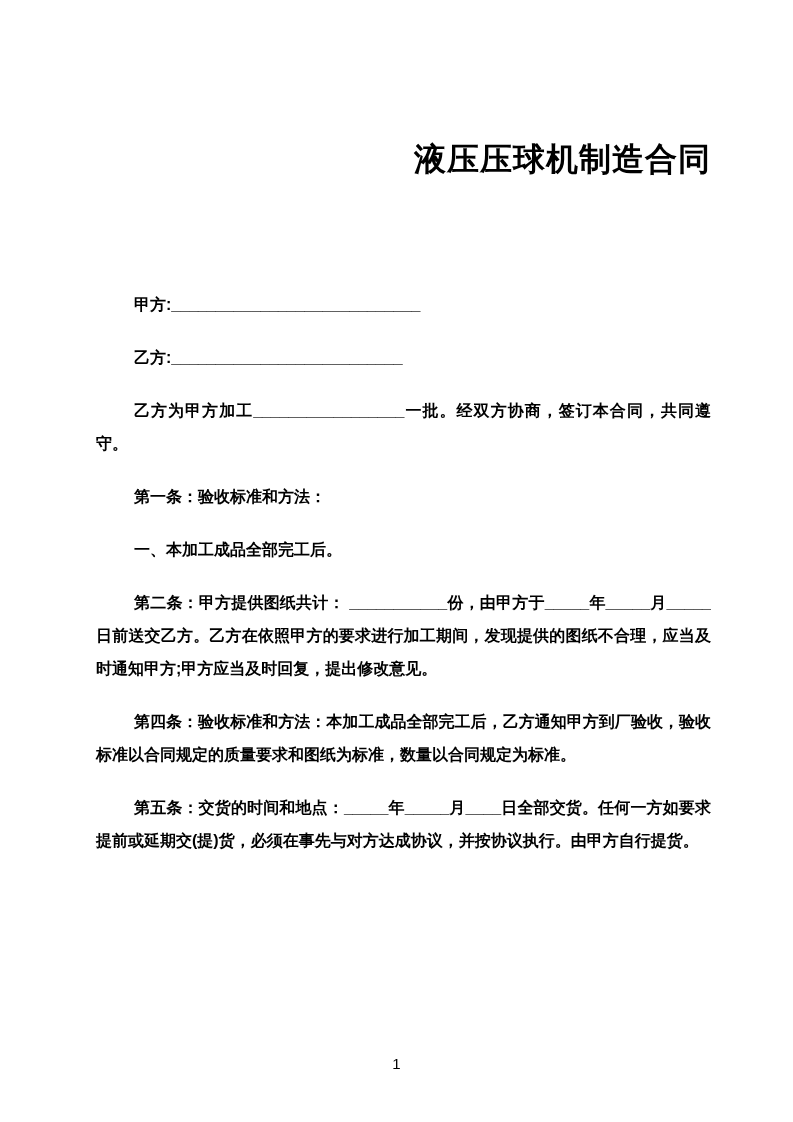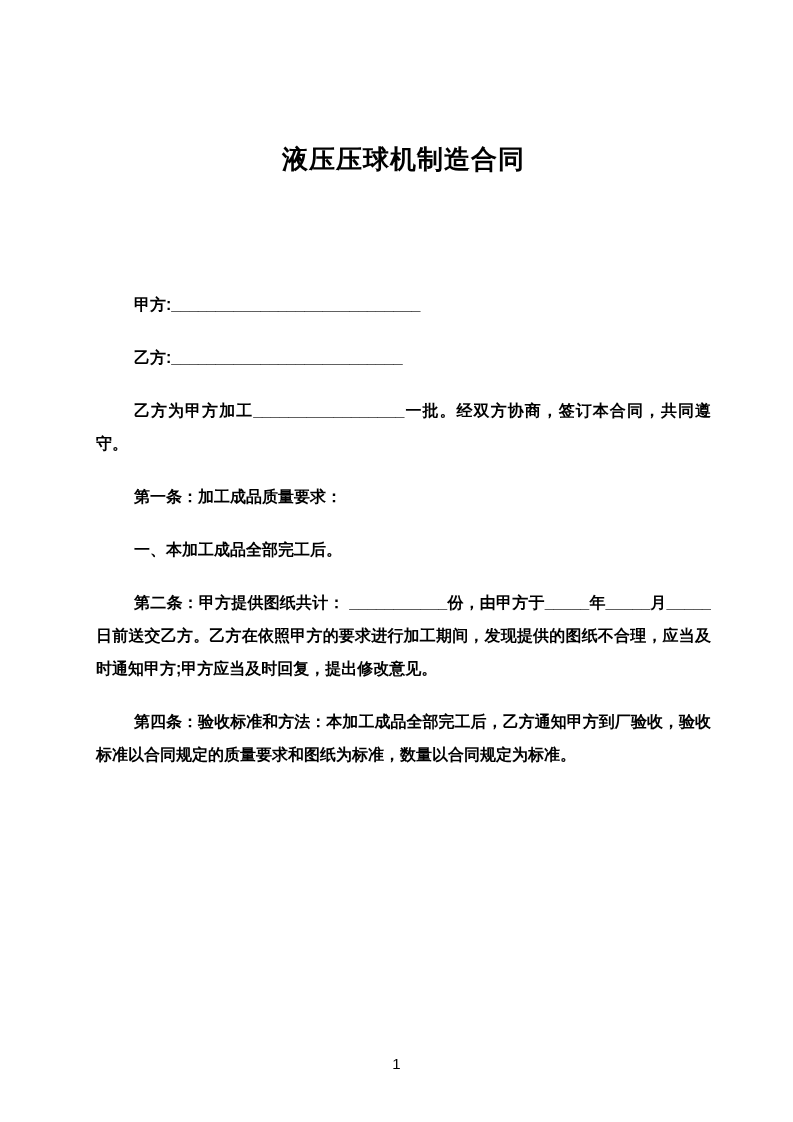--- a/index.html
+++ b/index.html
@@ -13,22 +13,22 @@
     height: 1122px;
     box-sizing: border-box;
     padding: 142px 82px 0 96px;
     background: #ffffff;
     color: #000000;
     font-family: "Liberation Sans", "DejaVu Sans", sans-serif;
     overflow: hidden;
   }
   .title {
     margin: 0 0 112px 0;
-    text-align: center;
-    font-size: 26px;
+    text-align: right;
+    font-size: 32px;
     line-height: 34px;
     font-weight: 700;
     letter-spacing: 1px;
   }
   .para {
     margin: 20px 0;
     font-size: 16px;
     font-weight: 700;
     line-height: 33px;
     text-indent: 38px;
@@ -48,20 +48,21 @@
 </head>
 <body>
 
 <div class="page">
   <h1 class="title">液压压球机制造合同</h1>
 
   <div class="content">
     <p class="para">甲方:____________________________</p>
     <p class="para">乙方:__________________________</p>
     <p class="para">乙方为甲方加工_________________一批。经双方协商，签订本合同，共同遵守。</p>
-    <p class="para">第一条：加工成品质量要求：</p>
+    <p class="para">第一条：验收标准和方法：</p>
     <p class="para">一、本加工成品全部完工后。</p>
     <p class="para">第二条：甲方提供图纸共计： ___________份，由甲方于_____年_____月_____日前送交乙方。乙方在依照甲方的要求进行加工期间，发现提供的图纸不合理，应当及时通知甲方;甲方应当及时回复，提出修改意见。</p>
     <p class="para">第四条：验收标准和方法：本加工成品全部完工后，乙方通知甲方到厂验收，验收标准以合同规定的质量要求和图纸为标准，数量以合同规定为标准。</p>
+    <p class="para">第五条：交货的时间和地点：_____年_____月____日全部交货。任何一方如要求提前或延期交(提)货，必须在事先与对方达成协议，并按协议执行。由甲方自行提货。</p>
   </div>
 
   <div class="page-number">1</div>
 </div>
 
 </body></html>

